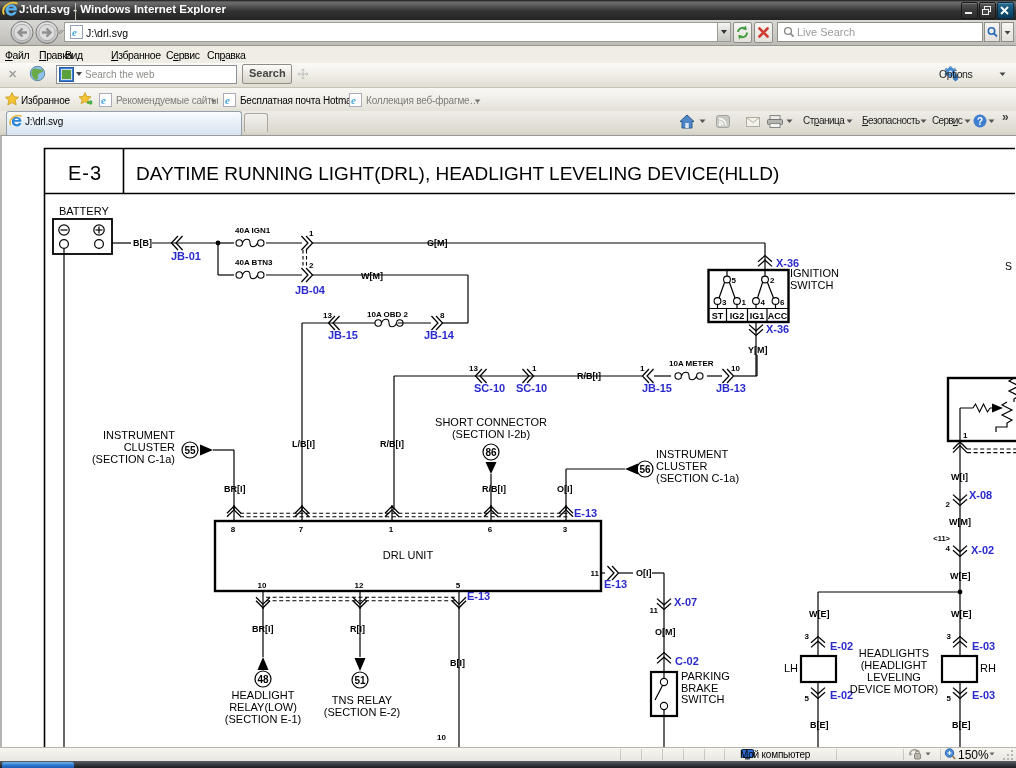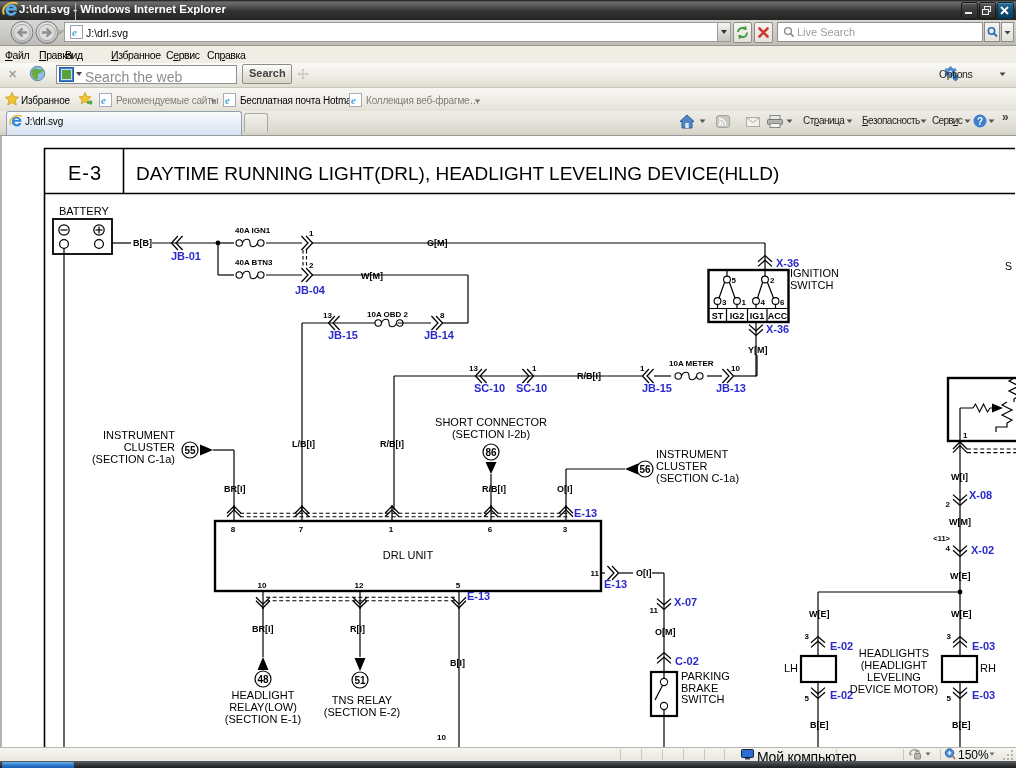--- a/index.html
+++ b/index.html
@@ -24,21 +24,21 @@
   #btnsgo{left:984px;top:22px;width:16px;height:20px;background:linear-gradient(#f7f6f3,#e3e1da);border:1px solid #8f8e89;box-sizing:border-box;}
   #btnsdrop{left:1001px;top:22px;width:13px;height:20px;background:linear-gradient(#f7f6f3,#e3e1da);border:1px solid #8f8e89;box-sizing:border-box;}
   
   #menurow{left:0;top:46px;width:1016px;height:17px;background:#f0eee4;font-size:10.5px;color:#000;letter-spacing:-0.4px;}
   #menurow span{position:absolute;top:3px;}
   u{text-decoration:underline;}
   
   #toolrow{left:0;top:63px;width:1016px;height:25px;background:linear-gradient(#fbfaf7 0%,#f0eee7 50%,#e0ddd2 100%);border-bottom:1px solid #c7c4b8;box-sizing:border-box;}
   #tbx{left:8px;top:68px;color:#a3a39d;font-size:11px;font-weight:bold;}
   #sbox{left:56px;top:65px;width:181px;height:19px;background:#fff;border:1px solid #8b9097;box-sizing:border-box;}
-  #sboxtxt{left:85px;top:69px;font-size:14px;color:#8c8c88;}
+  #sboxtxt{left:85px;top:69px;font-size:10px;color:#8c8c88;}
   #sbtn{left:242px;top:64px;width:50px;height:20px;background:linear-gradient(#fdfdfc,#e8e6df 50%,#d8d5cb);border:1px solid #8f8d85;border-radius:2px;box-sizing:border-box;}
   #sbtntxt{left:249px;top:67px;font-size:11px;font-weight:bold;color:#444;}
   
   #favrow{left:0;top:88px;width:1016px;height:23px;background:linear-gradient(#f8f7f3 0%,#efede6 55%,#e3e0d6 100%);font-size:10px;}
   .gray{color:#7f7d78;}
   .favsep{position:absolute;left:75px;top:3px;width:1px;height:17px;background:#c2c0b6;}
   
   #tabrow{left:0;top:111px;width:1016px;height:24px;background:linear-gradient(#efede7 0%,#dcd9cf 85%,#d2cfc5 100%);}
   #tab1{left:6px;top:111px;width:236px;height:24px;background:linear-gradient(#fbfcfe 0%,#e8f0f8 45%,#d8e4f2 100%);border:1px solid #94a0ad;border-bottom:none;border-radius:3px 3px 0 0;box-sizing:border-box;}
   #tab1 .txt{position:absolute;left:18px;top:4px;font-size:10px;letter-spacing:-0.2px;color:#000;}
@@ -570,21 +570,21 @@
   <div class="stick" style="left:683px"></div>
   <div class="stick" style="left:704px"></div>
   <div class="stick" style="left:724px"></div>
   <div class="stick" style="left:836px"></div>
   <div class="stick" style="left:903px"></div>
   <div class="stick" style="left:940px"></div>
   <svg class="abs" style="left:741px;top:749px" width="13" height="11" viewBox="0 0 13 11">
     <rect x="0.5" y="0.5" width="12" height="8" rx="1" fill="#2a6cd4" stroke="#123"></rect>
     <rect x="4" y="9" width="5" height="1.5" fill="#345"></rect>
   </svg>
-  <span class="abs" style="left:757px;top:749px;font-size:14px;letter-spacing:-0.2px">Мой компьютер</span>
+  <span class="abs" style="left:740px;top:749px;font-size:10px;letter-spacing:-0.2px">Мой компьютер</span>
   <svg class="abs" style="left:908px;top:748px" width="14" height="12" viewBox="0 0 14 12">
     <path d="M2 7 A4.5 4.5 0 0 1 10 3.5" fill="none" stroke="#a8a59a" stroke-width="1.6"></path>
     <path d="M1.2 4.5 L2 7.8 L4.8 6.2 Z" fill="#a8a59a"></path>
     <rect x="6.5" y="5.5" width="6" height="5.5" rx="1" fill="#b8b5aa" stroke="#8a877c"></rect>
     <path d="M7.8 5.5 v-1.2 a1.7 1.7 0 0 1 3.4 0 v1.2" fill="none" stroke="#8a877c" stroke-width="1.1"></path>
   </svg>
   <svg class="abs" style="left:925px;top:752px" width="7" height="5">
     <path d="M0.5 0.5 L3 3.5 L5.5 0.5" fill="#666"></path>
   </svg>
   <svg class="abs" style="left:944px;top:748px" width="13" height="12">

